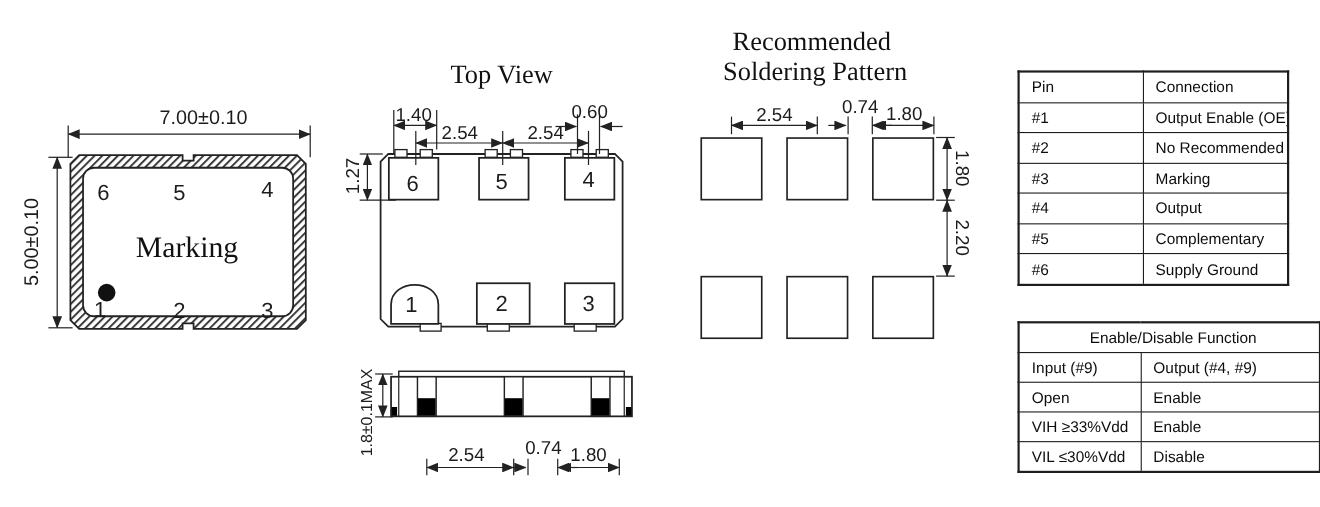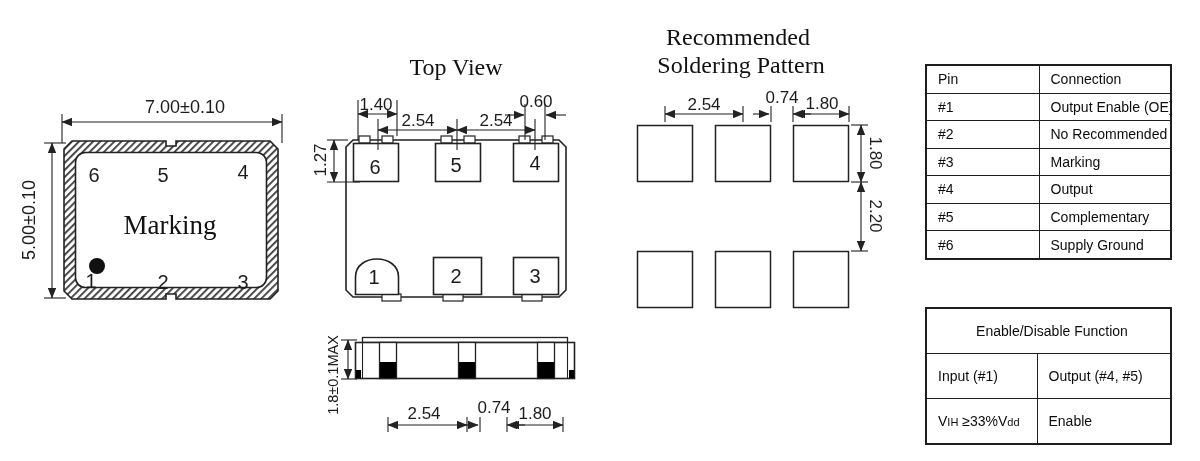--- a/index.html
+++ b/index.html
@@ -13,23 +13,23 @@
   svg .pin-num{font-family:"Liberation Sans",sans-serif;font-size:20px;fill:#1c1c1c;}
   svg .title-serif{font-family:"Liberation Serif",serif;font-size:24px;fill:#111;}
   svg .marking{font-family:"Liberation Serif",serif;font-size:27px;fill:#111;}
   svg .wfill{fill:#ffffff;}
   table.tbl{position:absolute;border-collapse:collapse;table-layout:fixed;
             font-family:"Liberation Sans",sans-serif;font-size:14px;color:#0d0d0d;}
   table.tbl td{border:1.5px solid #1e1e1e;padding:0 4px 0 11px;vertical-align:middle;
                white-space:nowrap;overflow:hidden;}
   table.tbl{border:2px solid #1e1e1e;}
   td.cctr{text-align:center;padding-left:4px;}
-  .tsub{font-size:11px;}
+  .tsub{font-size:14px;}
   #pin-table{left:925px;top:64px;width:247px;height:196px;}
-  #enable-table{left:925px;top:307px;width:247px;height:138px;}
+  #enable-table{left:925px;top:292px;width:276px;height:138px;}
 </style>
 </head>
 <body>
 
 <div id="stage">
 
 <svg width="1200" height="461" viewBox="0 0 1200 461">
   <defs>
     <marker id="ar" viewBox="0 0 10 8" refX="9.5" refY="4" markerWidth="10" markerHeight="8" orient="auto-start-reverse">
       <path d="M0,0 L10,4 L0,8 Z" fill="#222"></path>
@@ -256,23 +256,31 @@
 <table class="tbl" id="enable-table">
   <colgroup>
         <col style="width:111px">
         <col>
       </colgroup>
   <tbody>
         <tr>
     <td colspan="2" class="cctr">Enable/Disable Function</td>
   </tr>
   <tr>
-    <td>Input (#1)</td>
-    <td>Output (#4, #5)</td>
+    <td>Input (#9)</td>
+    <td>Output (#4, #9)</td>
+  </tr>
+  <tr>
+    <td>Open</td>
+    <td>Enable</td>
   </tr>
   <tr>
     <td><span>V</span><span class="tsub">IH</span><span> ≥33%V</span><span class="tsub">dd</span></td>
     <td>Enable</td>
   </tr>
+  <tr>
+    <td><span>V</span><span class="tsub">IL</span><span> ≤30%V</span><span class="tsub">dd</span></td>
+    <td>Disable</td>
+  </tr>
 </tbody>
     </table>
 
 </div>
 
 </body></html>

